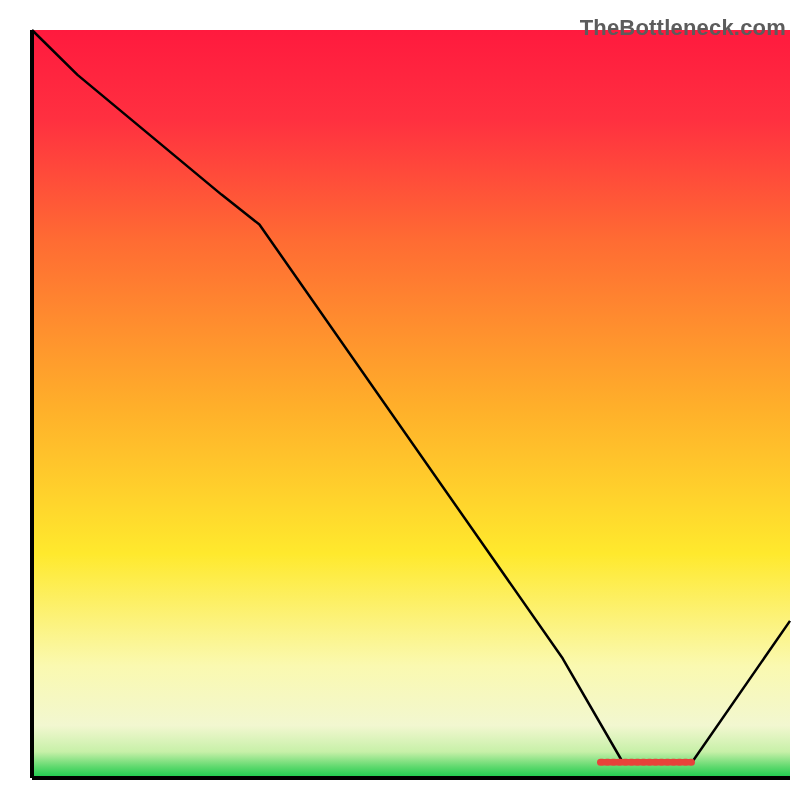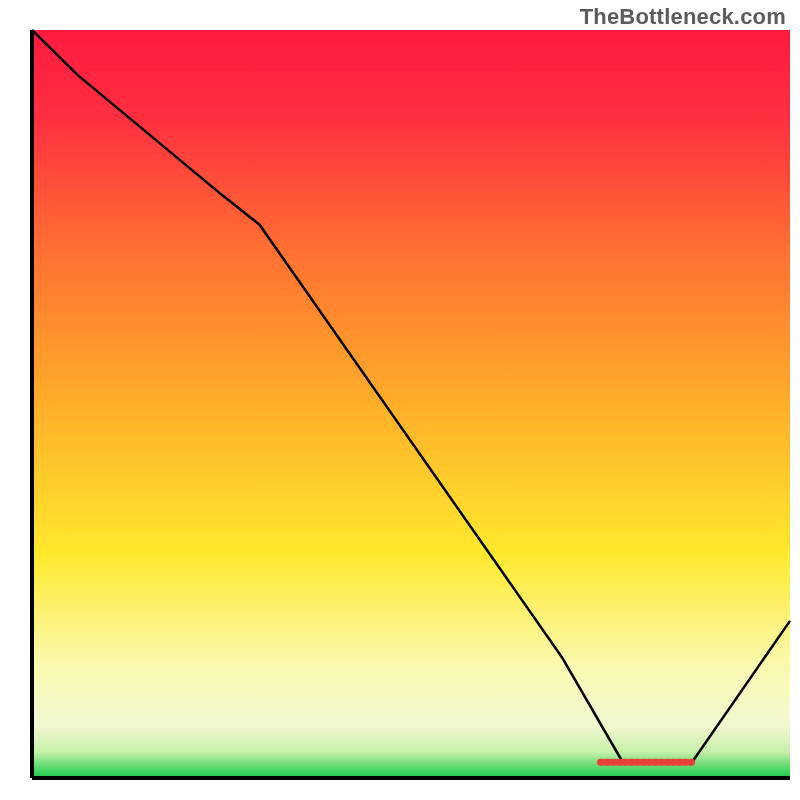--- a/index.html
+++ b/index.html
@@ -10,21 +10,21 @@
     background: #ffffff;
     font-family: Arial, Helvetica, sans-serif;
   }
   .container {
     position: relative;
     width: 800px;
     height: 800px;
   }
   .watermark {
     position: absolute;
-    top: 4px;
+    top: 15px;
     right: 14px;
     font-size: 22px;
     font-weight: 600;
     color: #5c5c5c;
     letter-spacing: 0.2px;
     z-index: 10;
   }
   svg.chart {
     position: absolute;
     top: 0;

